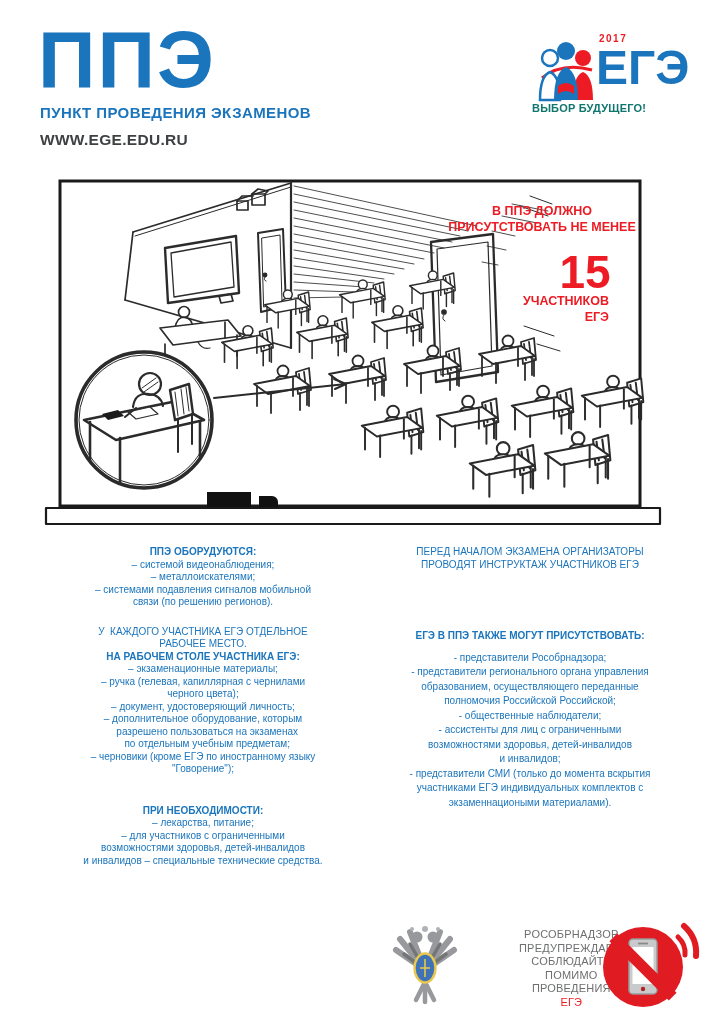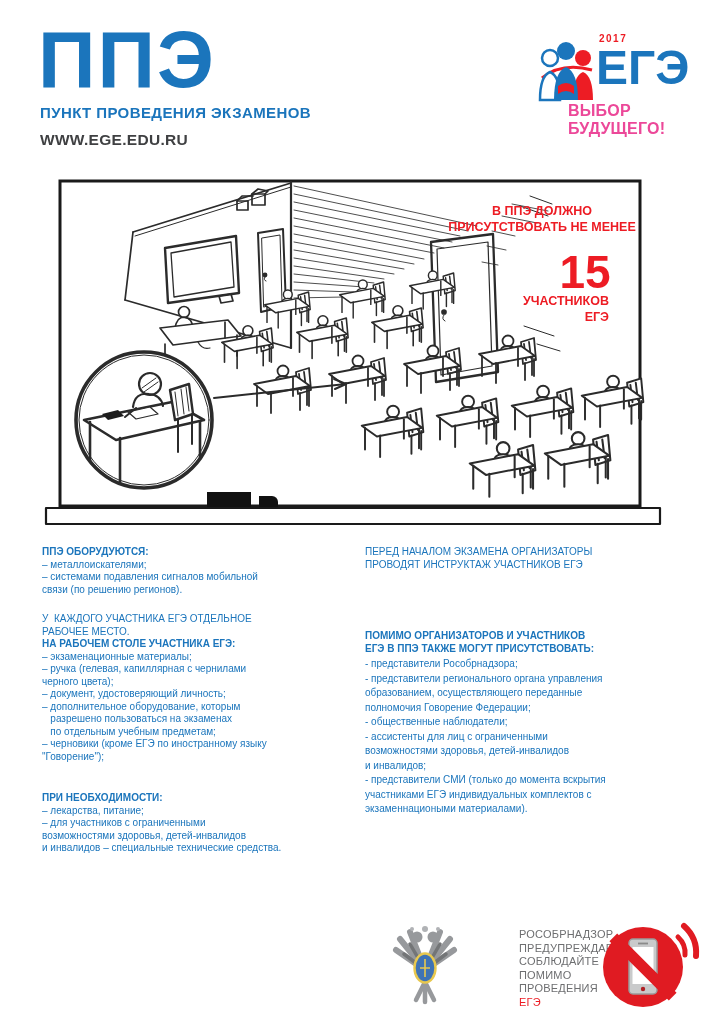--- a/index.html
+++ b/index.html
@@ -1,38 +1,39 @@
 <!DOCTYPE html>
 <html><head>
 <meta charset="utf-8">
 <style>
   html,body{margin:0;padding:0;background:#fff;}
   #poster{
     position:relative;width:728px;height:1024px;background:#ffffff;overflow:hidden;
     font-family:"Liberation Sans","DejaVu Sans",sans-serif;
+    text-align:center;
   }
   .abs{position:absolute;}
   
   .ppe-abbr{left:38px;top:24px;font-size:80px;font-weight:bold;color:#1b75bc;letter-spacing:2px;line-height:0.9;}
   .ppe-sub{left:40px;top:104px;font-size:15px;font-weight:bold;color:#1b75bc;letter-spacing:0.4px;}
   .ppe-url{left:40px;top:131px;font-size:15.5px;font-weight:bold;color:#3f4042;letter-spacing:0.3px;}
   .ege-year{left:599px;top:33px;font-size:10px;font-weight:bold;color:#ed1c24;letter-spacing:1.5px;}
   .ege-word{left:596px;top:44px;font-size:48px;font-weight:bold;color:#1b75bc;line-height:1;}
-  .ege-slogan{left:568px;top:102px;font-size:16px;font-weight:bold;color:#ec4899;letter-spacing:0.2px;}
+  .ege-slogan{left:532px;top:102px;font-size:11px;font-weight:bold;color:#0f766e;letter-spacing:0.2px;}
   
   .col{color:#1b75bc;font-size:10px;line-height:12.5px;}
   .col-left{left:42px;top:546px;width:322px;}
   .col-right{left:365px;top:546px;width:330px;}
   .ln{white-space:pre-wrap;}
   .hd{font-weight:bold;}
   .b2{margin-top:17px;}
   .b3{}
   .b4{margin-top:29px;}
   .rb2{margin-top:59px;}
-  .bullets{line-height:14.5px;margin-top:2px;}
+  .bullets{line-height:14.5px;margin-top:8px;}
   
   .warn{left:479px;top:928px;font-size:11px;line-height:13.6px;color:#6d6e70;letter-spacing:0.2px;margin-left:40px;}
   .warn .red{color:#ed1c24;}
   svg text{font-family:"Liberation Sans","DejaVu Sans",sans-serif;}
 </style>
 </head>
 <body>
 
 <div id="poster">
 
@@ -215,20 +216,21 @@
       <text x="510" y="55" text-anchor="middle" font-size="12.5">ПРИСУТСТВОВАТЬ НЕ МЕНЕЕ</text>
       <text x="553" y="112" text-anchor="middle" font-size="46">15</text>
       <text x="577" y="129" text-anchor="end" font-size="12.5">УЧАСТНИКОВ</text>
       <text x="577" y="145" text-anchor="end" font-size="12.5">ЕГЭ</text>
     </g>
   </svg>
 
   <div class="abs col col-left">
     <div>
       <div class="ln hd">ППЭ ОБОРУДУЮТСЯ:</div>
+      <div class="ln">– системой видеонаблюдения;</div>
       <div class="ln">– металлоискателями;</div>
       <div class="ln">– системами подавления сигналов мобильной</div>
       <div class="ln">связи (по решению регионов).</div>
     </div>
     <div class="b2">
       <div class="ln">У  КАЖДОГО УЧАСТНИКА ЕГЭ ОТДЕЛЬНОЕ</div>
       <div class="ln">РАБОЧЕЕ МЕСТО.</div>
     </div>
     <div class="b3">
       <div class="ln hd">НА РАБОЧЕМ СТОЛЕ УЧАСТНИКА ЕГЭ:</div>
@@ -250,27 +252,26 @@
       <div class="ln">и инвалидов – специальные технические средства.</div>
     </div>
   </div>
 
   <div class="abs col col-right">
     <div>
       <div class="ln">ПЕРЕД НАЧАЛОМ ЭКЗАМЕНА ОРГАНИЗАТОРЫ</div>
       <div class="ln">ПРОВОДЯТ ИНСТРУКТАЖ УЧАСТНИКОВ ЕГЭ</div>
     </div>
     <div class="rb2">
-      <div class="ln hd">ПОМИМО ОРГАНИЗАТОРОВ И УЧАСТНИКОВ</div>
       <div class="ln hd">ЕГЭ В ППЭ ТАКЖЕ МОГУТ ПРИСУТСТВОВАТЬ:</div>
       <div class="bullets">
         <div class="ln">- представители Рособрнадзора;</div>
         <div class="ln">- представители регионального органа управления</div>
         <div class="ln">образованием, осуществляющего переданные</div>
-        <div class="ln">полномочия Говорение Федерации;</div>
+        <div class="ln">полномочия Российской Российской;</div>
         <div class="ln">- общественные наблюдатели;</div>
         <div class="ln">- ассистенты для лиц с ограниченными</div>
         <div class="ln">возможностями здоровья, детей-инвалидов</div>
         <div class="ln">и инвалидов;</div>
         <div class="ln">- представители СМИ (только до момента вскрытия</div>
         <div class="ln">участниками ЕГЭ индивидуальных комплектов с</div>
         <div class="ln">экзаменнациоными материалами).</div>
       </div>
     </div>
   </div>

